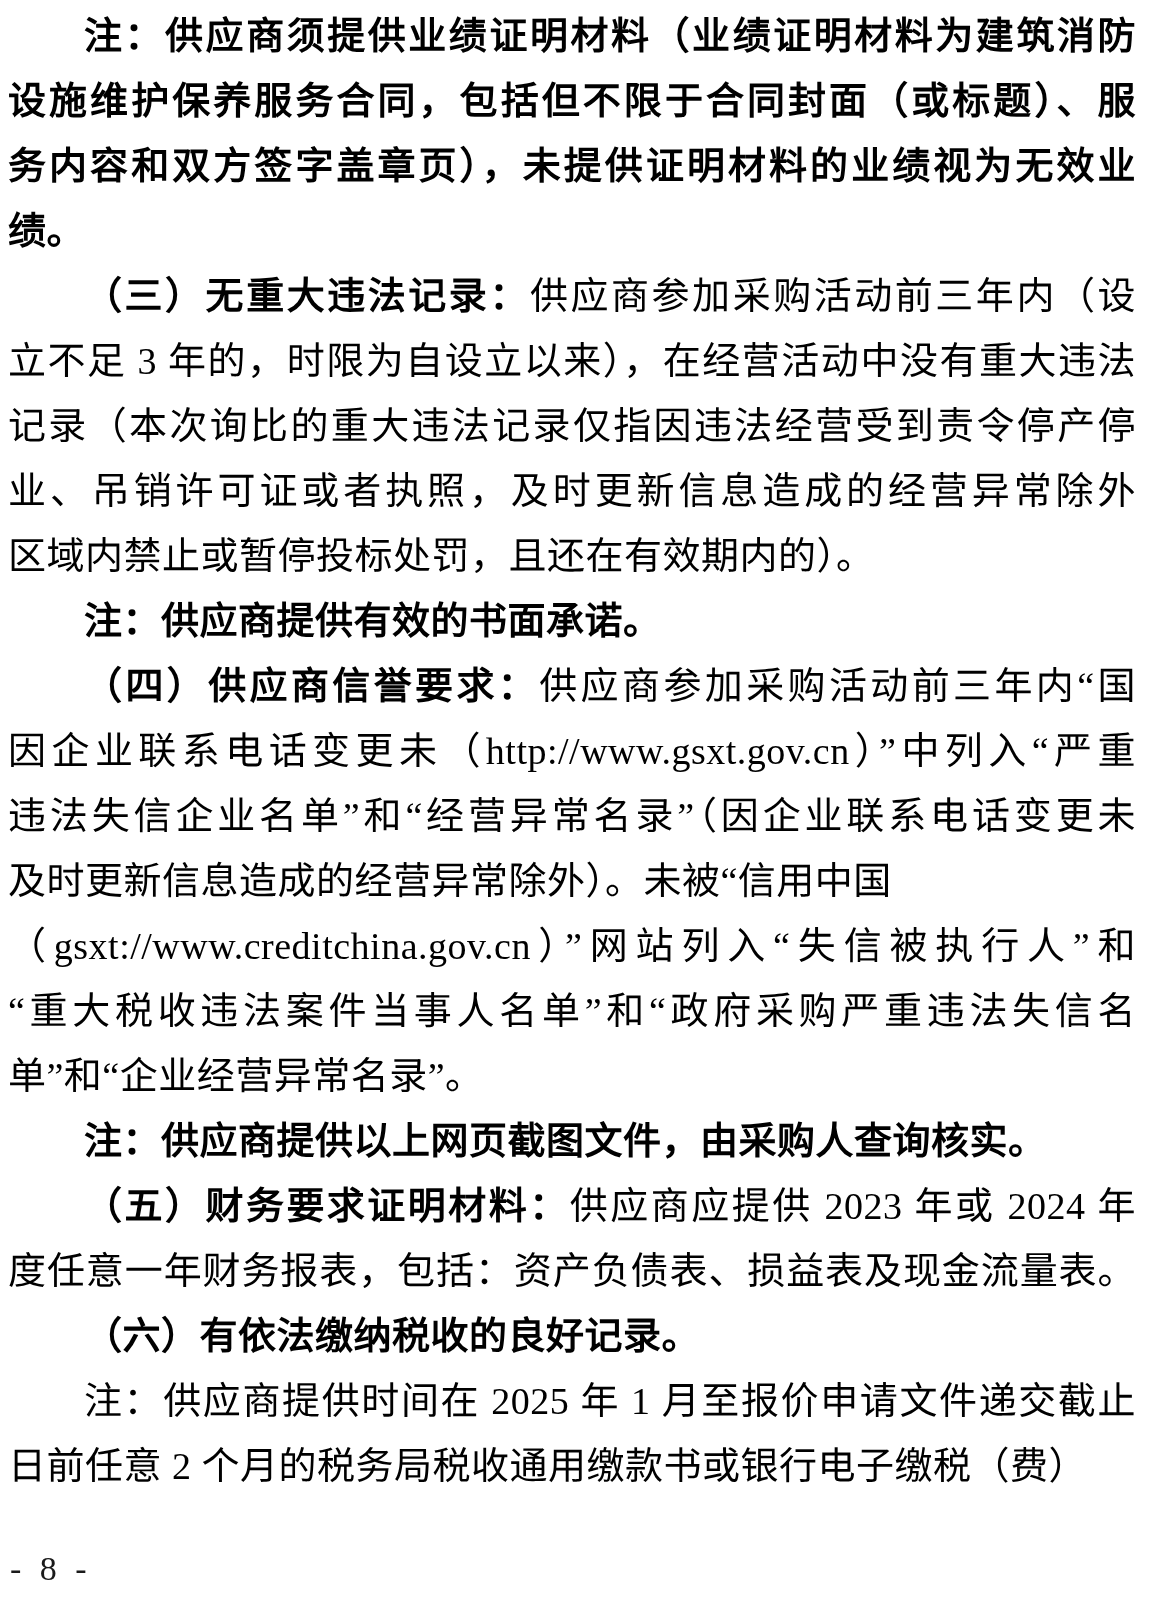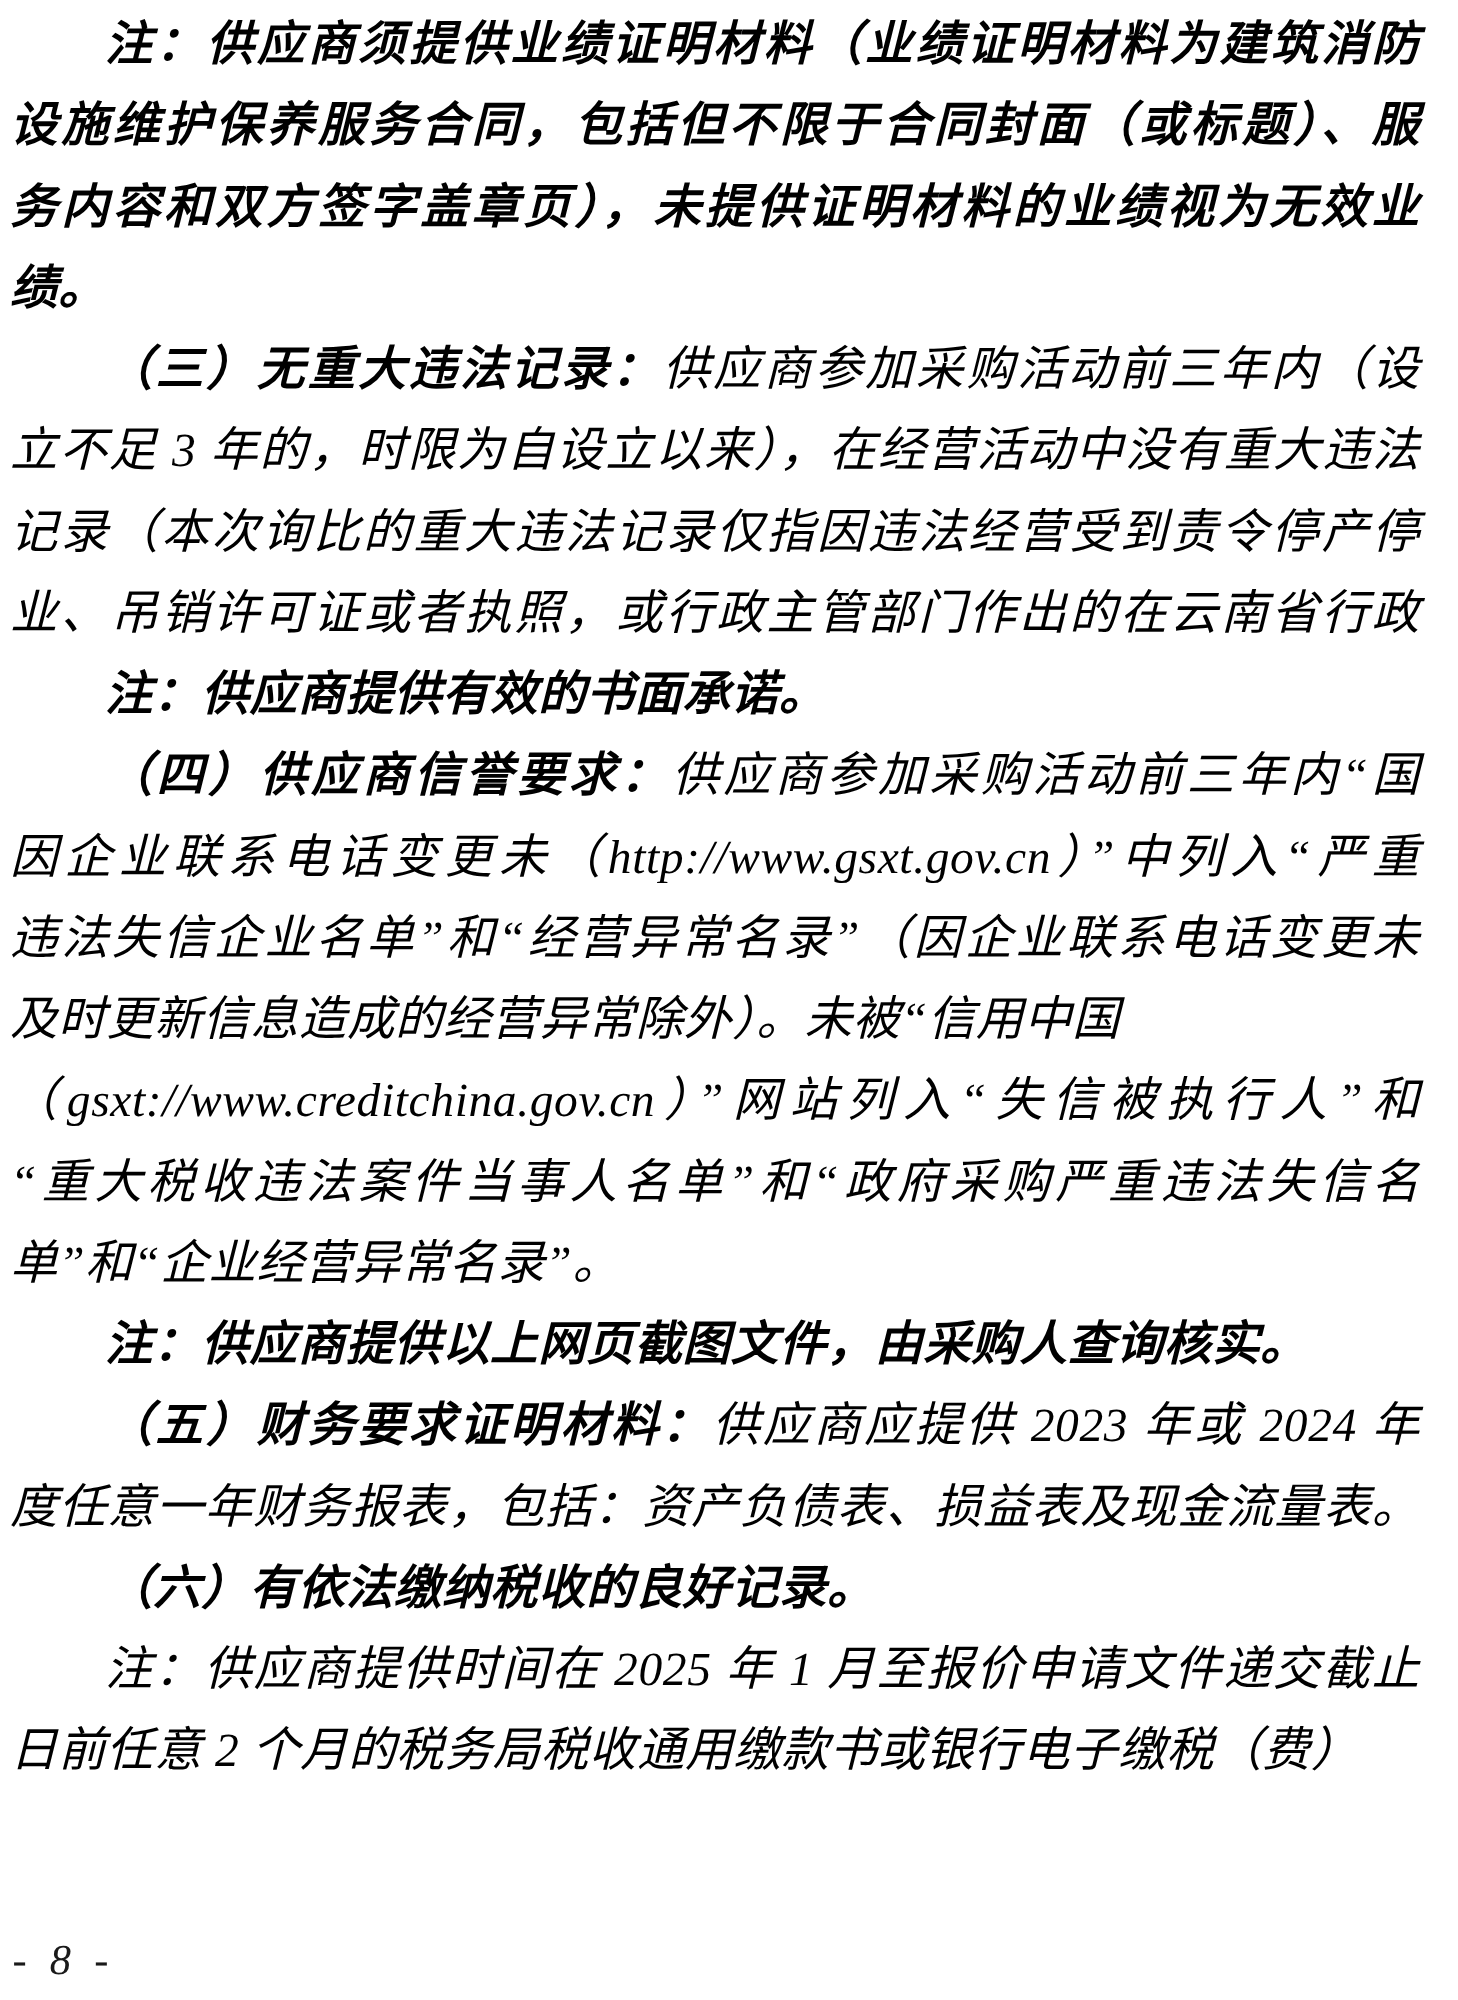--- a/index.html
+++ b/index.html
@@ -9,21 +9,20 @@
     background: #ffffff;
     color: #000000;
     font-family: "Liberation Serif", "DejaVu Serif", serif;
     overflow: hidden;
   }
   .page {
     position: relative;
     width: 1166px;
     height: 1600px;
     background: #ffffff;
-    font-style: italic;
   }
   .doc-body {
     position: absolute;
     left: 8px;
     top: 4px;
     width: 1128px;
   }
   .line {
     height: 65px;
     line-height: 65px;
@@ -57,21 +56,22 @@
   <div class="doc-body">
 
     <div class="line b ind j"><span>注：供应商须提供业绩证明材料（业绩证明材料为建筑消防</span></div>
     <div class="line b j"><span>设施维护保养服务合同，包括但不限于合同封面（或标题）、服</span></div>
     <div class="line b j"><span>务内容和双方签字盖章页），未提供证明材料的业绩视为无效业</span></div>
     <div class="line b"><span>绩。</span></div>
 
     <div class="line ind j"><span class="b">（三）无重大违法记录：</span><span>供应商参加采购活动前三年内（设</span></div>
     <div class="line j"><span>立不足 3 年的，时限为自设立以来），在经营活动中没有重大违法</span></div>
     <div class="line j"><span>记录（本次询比的重大违法记录仅指因违法经营受到责令停产停</span></div>
-    <div class="line j"><span>业、吊销许可证或者执照，或行政主管部门作出的在云南省行政</span></div>
+    <div class="line j"><span>业、吊销许可证或者执照，及时更新信息造成的经营异常除外</span></div>
+    <div class="line"><span>区域内禁止或暂停投标处罚，且还在有效期内的）。</span></div>
 
     <div class="line b ind"><span>注：供应商提供有效的书面承诺。</span></div>
 
     <div class="line ind j"><span class="b">（四）供应商信誉要求：</span><span>供应商参加采购活动前三年内“国</span></div>
     <div class="line j"><span>因企业联系电话变更未（http://www.gsxt.gov.cn）”中列入“严重</span></div>
     <div class="line j"><span>违法失信企业名单”和“经营异常名录”（因企业联系电话变更未</span></div>
     <div class="line"><span>及时更新信息造成的经营异常除外）。未被“信用中国</span></div>
     <div class="line j"><span>（gsxt://www.creditchina.gov.cn）”网站列入“失信被执行人”和</span></div>
     <div class="line j"><span>“重大税收违法案件当事人名单”和“政府采购严重违法失信名</span></div>
     <div class="line"><span>单”和“企业经营异常名录”。</span></div>

